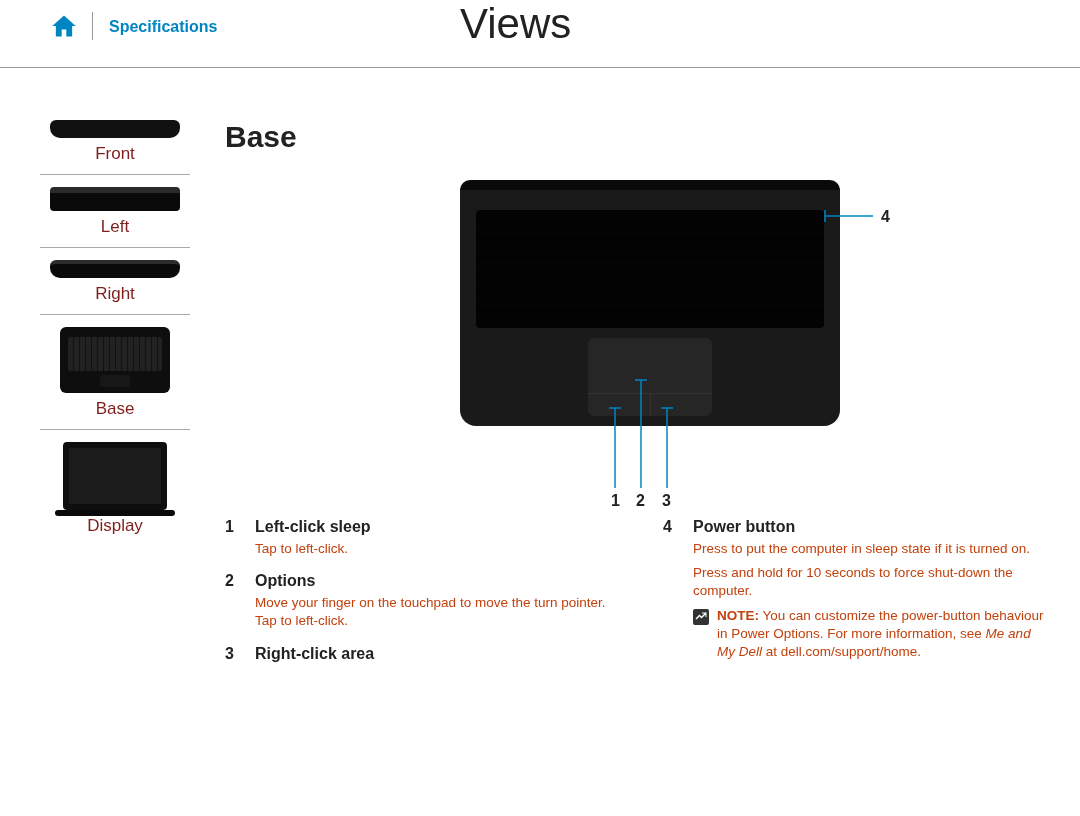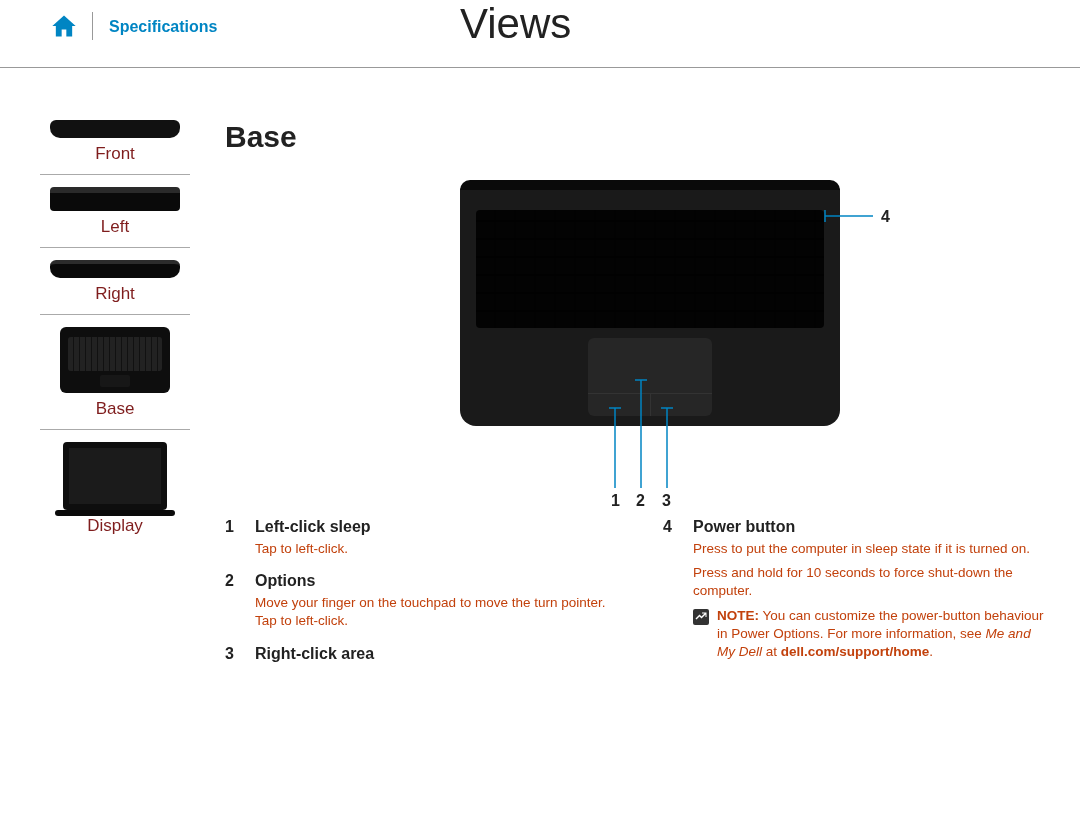--- a/index.html
+++ b/index.html
@@ -202,21 +202,21 @@
   .note-row { display:flex; gap:8px; align-items:flex-start; }
   .note-icon {
     width:16px; height:16px; background:#333; color:#fff;
     display:inline-flex; align-items:center; justify-content:center;
     border-radius:2px; flex-shrink:0; margin-top:2px;
   }
   .note-icon svg { width:12px; height:12px; }
   .note-text { font-size:13.5px; line-height:1.35; }
   .note-text .note-label { font-weight:700; }
   .italic { font-style: italic; }
-  .bold { font-weight:700; }
+  .bold { font-weight:400; }
 </style>
 </head>
 <body>
 
 <div class="header">
   <span class="home-icon">
     <svg viewBox="0 0 24 24">
         <path fill="currentColor" d="M12 3l10 9h-3v9h-5v-6H10v6H5v-9H2l10-9z"></path>
       </svg>
   </span>

